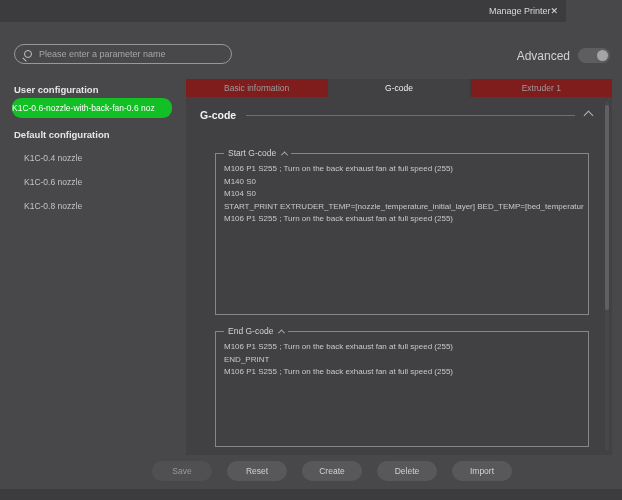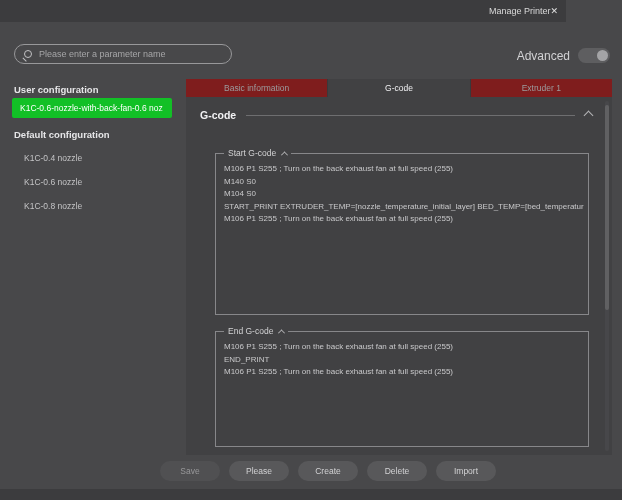--- a/index.html
+++ b/index.html
@@ -41,22 +41,22 @@
   .advanced-row .lbl { font-size:12px; color:#d2d2d4; }
   .toggle { position:relative; width:32px; height:15px; border-radius:8px; background:#5e5e60; cursor:pointer; }
   .toggle .knob { position:absolute; right:2px; top:2px; width:11px; height:11px;
     border-radius:50%; background:#a4a4a6; }
   
   .sec-title { position:absolute; left:14px; font-size:9.5px; font-weight:bold; color:#e6e6e8; }
   .sec-user { top:84px; }
   .sec-default { top:129px; }
   .profile-selected {
     position:absolute; left:12px; top:98px; width:160px; height:20px;
-    border-radius:2px; color:#ffffff; font-size:8.5px; line-height:20px;
-    padding:0 8px; white-space:nowrap; overflow:hidden; cursor:pointer;
+    border-radius:9px; color:#ffffff; font-size:8.5px; line-height:20px;
+    padding:0 0; white-space:nowrap; overflow:hidden; cursor:pointer;
   }
   .profile-item {
     position:absolute; left:24px; height:16px; font-size:8.5px; color:#c4c4c6;
     line-height:16px; cursor:pointer; white-space:nowrap;
   }
   .pi-0 { top:150px; } .pi-1 { top:174px; } .pi-2 { top:198px; }
   
   .tabs { position:absolute; left:186px; top:79px; width:426px; height:18px;
     display:flex; gap:1px; background:#39393b; }
   .tab { flex:1; background:#7f1d1d; color:#9c9c9e; font-size:8.5px;
@@ -75,21 +75,21 @@
   .box-start { top:56px; height:162px; }
   .box-end { top:234px; height:116px; }
   .legend { position:absolute; top:-6px; left:8px; background:#414143; padding:0 4px;
     font-size:8.5px; color:#d2d2d4; display:flex; align-items:center; gap:4px; }
   .code-lines { padding:9px 8px 0 8px; cursor:text; height:100%; overflow:hidden; }
   .code-line { font-size:8px; color:#c9c9cb; line-height:12.5px; white-space:nowrap; }
   
   .sb-track { position:absolute; right:3px; top:4px; bottom:4px; width:4px; background:#47474a; border-radius:2px; }
   .sb-thumb { position:absolute; right:3px; top:8px; width:4px; height:205px; background:#606062; border-radius:2px; cursor:pointer; }
   
-  .footer { position:absolute; left:160px; top:461px; display:flex; gap:9px; }
+  .footer { position:absolute; left:152px; top:461px; display:flex; gap:15px; }
   .btn { width:60px; height:20px; border:none; border-radius:10px; background:#58585a;
     color:#d2d2d4; font-family:"Liberation Sans", sans-serif; font-size:8.5px; cursor:pointer; }
   .btn.dim { background:#505052; color:#98989a; }
 </style>
 </head>
 <body>
 
 <div class="titlebar">
   <span class="t">Manage Printer</span>
   <span class="close-btn">✕</span>
@@ -153,19 +153,19 @@
       <div class="code-line">M106 P1 S255 ; Turn on the back exhaust fan at full speed (255)</div>
     </div>
   </div>
 
   <div class="sb-track"></div>
   <div class="sb-thumb"></div>
 </div>
 
 <div class="footer">
   <button class="btn dim">Save</button>
-  <button class="btn">Please</button>
+  <button class="btn">Reset</button>
   <button class="btn">Create</button>
   <button class="btn">Delete</button>
   <button class="btn">Import</button>
 </div>
 
 <div class="bottombar"></div>
 
 </body></html>

